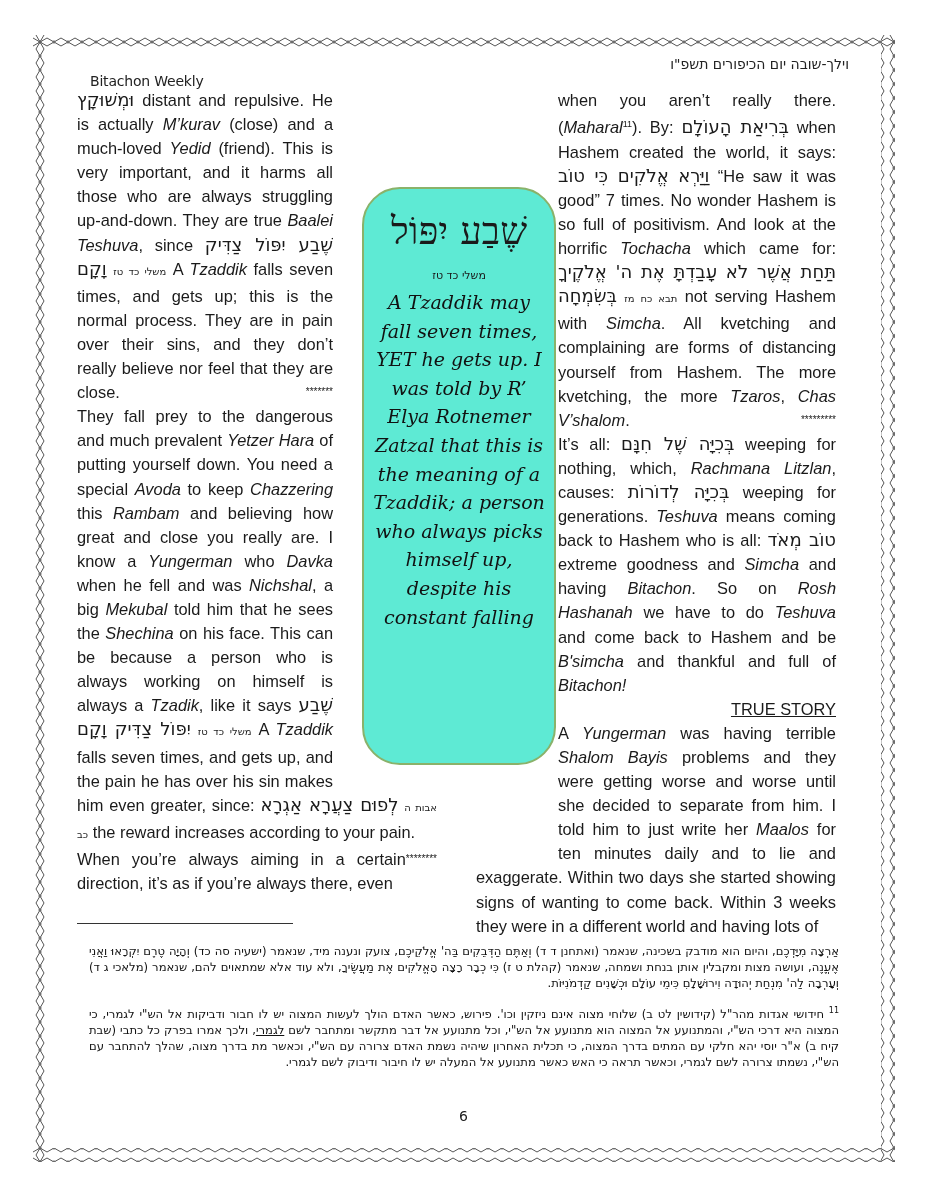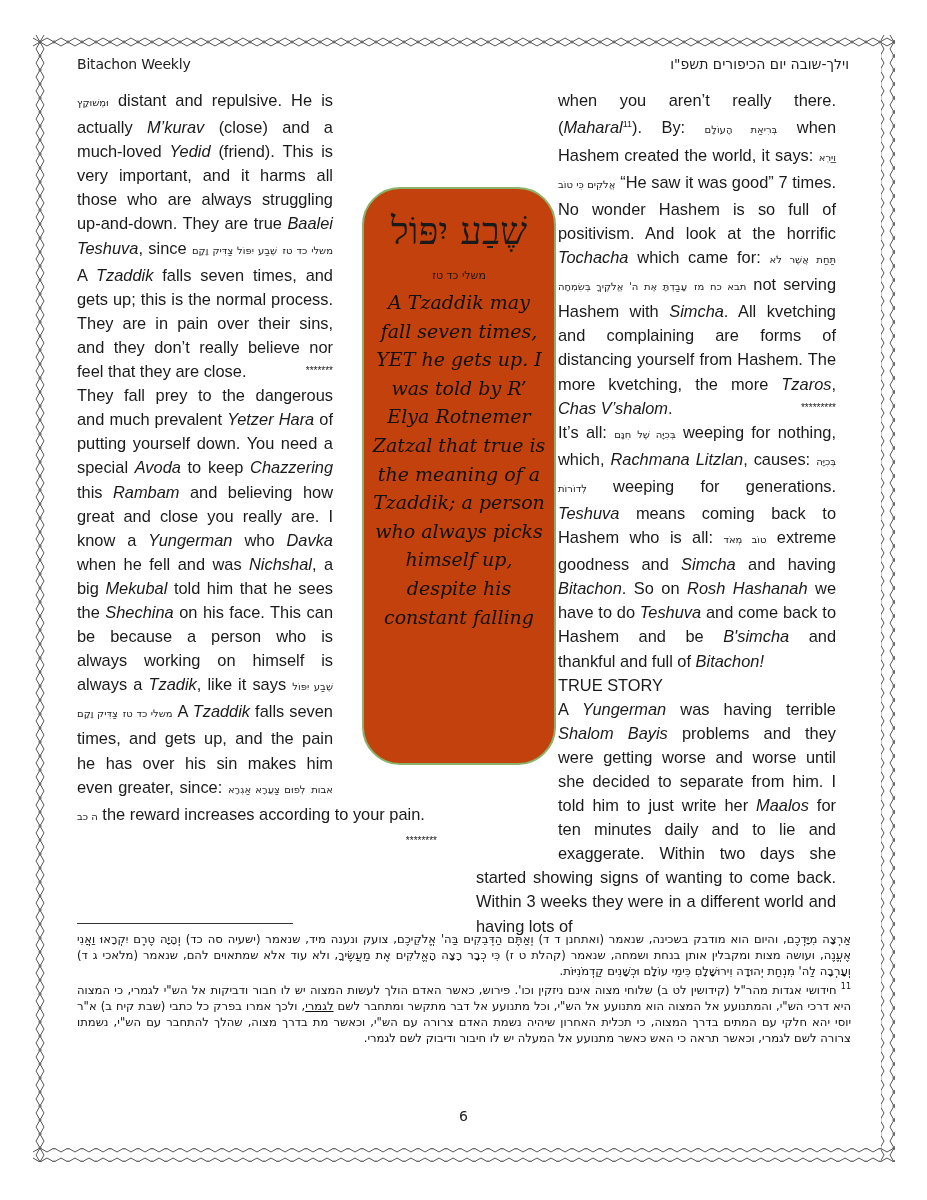--- a/index.html
+++ b/index.html
@@ -1,47 +1,47 @@
 <!DOCTYPE html>
 <html><head>
 <meta charset="utf-8">
 <style>
   html, body { margin: 0; padding: 0; background: #ffffff; }
   body { width: 927px; height: 1200px; position: relative; overflow: hidden;
          font-family: "Liberation Sans", sans-serif; color: #1a1a1a; }
   .border-frame { position: absolute; left: 33px; top: 35px; width: 862px; height: 1127px; }
   .border-frame svg { position: absolute; left: 0; top: 0; }
   .hdr { position: absolute; top: 56px; font-size: 14px; font-family: "DejaVu Sans", sans-serif; color: #222; }
-  .hdr-left { left: 77px; letter-spacing: -0.2px; }
+  .hdr-left { left: 90px; letter-spacing: -0.2px; margin-top: 17px; }
   .hdr-right { right: 78px; direction: rtl; }
   .col { position: absolute; font-size: 16.4px; line-height: 24.1px; text-align: justify; }
   .col p { margin: 0; }
   .col-left { left: 77px; top: 88px; width: 360px; }
   .col-right { left: 476px; top: 88px; width: 360px; }
-  .heb { font-family: "DejaVu Sans", sans-serif; font-size: 10px; }
+  .heb { font-family: "DejaVu Sans", sans-serif; font-size: 18px; }
   .heb-sm { font-family: "DejaVu Sans", sans-serif; font-size: 10px; }
   .stars { float: right; font-size: 10px; letter-spacing: 0px; }
   .float-gap-left { float: right; width: 104px; height: 600px; shape-outside: inset(0); }
   .float-gap-right { float: left; width: 82px; height: 620px; }
   .callout { position: absolute; left: 362px; top: 187px; width: 194px; height: 578px;
-             border: 2px solid #8ab26a; border-radius: 38px; background: #c2410c; text-align: center;
+             border: 2px solid #8ab26a; border-radius: 38px; background: #5eead4; text-align: center;
              box-sizing: border-box; }
   .callout-heb { font-family: "DejaVu Serif", serif; font-size: 38px; line-height: 68px; margin-top: 8px; direction: rtl; }
   .callout-src { font-family: "DejaVu Sans", sans-serif; font-size: 11px; margin-top: 4px; direction: rtl; }
   .callout-en { font-family: "DejaVu Serif", serif; font-style: italic; font-size: 19px; line-height: 28.6px;
                 margin-top: 6px; padding: 0 6px; color: #111; }
   .footnote-rule { position: absolute; left: 77px; top: 923px; width: 216px; height: 1px; background: #333; }
   .footnotes { position: absolute; left: 77px; top: 932px; width: 774px; direction: rtl; text-align: justify;
                font-family: "DejaVu Sans", sans-serif; font-size: 11.6px; line-height: 15.8px; color: #111; }
-  .footnotes p { margin: 0; }
+  .footnotes p { margin: 12px; }
   .fn-num { font-size: 8px; vertical-align: super; }
   .page-num { position: absolute; left: 0; width: 927px; top: 1108px; text-align: center; font-size: 14px;
               font-family: "DejaVu Sans", sans-serif; }
   b { font-weight: normal; }
-  .story-title { text-align: left; }
+  .story-title { text-align: right; text-decoration: underline; }
 </style>
 </head>
 <body>
 
 <div class="border-frame">
   <svg width="862" height="1127">
     <defs>
       <pattern id="latH" width="14" height="14" patternUnits="userSpaceOnUse">
         <path d="M0 3 L14 11 M0 11 L14 3" stroke="#555" stroke-width="1" fill="none"></path>
         <circle cx="7" cy="7" r="1.2" fill="none" stroke="#666" stroke-width="0.8"></circle>
@@ -64,26 +64,29 @@
 <div class="col col-left">
   <div class="float-gap-left" style="margin-top:96px;height:600px;"></div>
   <p>
     <span class="heb">וּמְשׁוּקָץ</span><span> distant and repulsive. He is actually </span><i>M’kurav</i><span> (close) and a much-loved </span><i>Yedid</i><span> (friend). This is very important, and it harms all those who are always struggling up-and-down. They are true </span><i>Baalei Teshuva</i><span>, since </span><span class="heb" dir="rtl">שֶׁבַע יִפּוֹל צַדִּיק וָקָם</span> <span class="heb-sm" dir="rtl">משלי כד טז</span><span> A </span><i>Tzaddik</i><span> falls seven times, and gets up; this is the normal process. They are in pain over their sins, and they don’t really believe nor feel that they are close.</span>
     <span class="stars">*******</span>
   </p>
   <p style="clear:none;">
     <b>They fall prey to the dangerous and much prevalent </b><b><i>Yetzer Hara</i></b><b> of putting yourself down. You need a special </b><b><i>Avoda</i></b><b> to keep </b><b><i>Chazzering</i></b><b> this </b><b><i>Rambam</i></b><b> and believing how great and close you really are.</b><span> I know a </span><i>Yungerman</i><span> who </span><i>Davka</i><span> when he fell and was </span><i>Nichshal</i><span>, a big </span><i>Mekubal</i><span> told him that he sees the </span><i>Shechina</i><span> on his face. This can be because a person who is always working on himself is </span><b>always</b><span> a </span><i>Tzadik</i><span>, like it says </span><span class="heb" dir="rtl">שֶׁבַע יִפּוֹל צַדִּיק וָקָם</span> <span class="heb-sm" dir="rtl">משלי כד טז</span><span> A </span><i>Tzaddik</i><span> falls seven times, and gets up, and </span><b>the pain he has over his sin makes him even greater, since: </b><b class="heb" dir="rtl">לְפוּם צַעֲרָא אַגְרָא</b> <span class="heb-sm" dir="rtl">אבות ה כב</span><b> the reward increases according to your pain.</b>
     <span class="stars">********</span>
   </p>
+  <p>
+    <span>When you’re always aiming in a certain direction, it’s as if you’re always there, even</span>
+  </p>
 </div>
 
 <div class="callout">
   <div class="callout-heb">שֶׁבַע יִפּוֹל</div>
   <div class="callout-src">משלי כד טז</div>
-  <div class="callout-en">A Tzaddik may fall seven times, YET he gets up. I was told by R’ Elya Rotnemer Zatzal that true is the meaning of a Tzaddik; a person who always picks himself up, despite his constant falling</div>
+  <div class="callout-en">A Tzaddik may fall seven times, YET he gets up. I was told by R’ Elya Rotnemer Zatzal that this is the meaning of a Tzaddik; a person who always picks himself up, despite his constant falling</div>
 </div>
 
 <div class="col col-right">
   <div class="float-gap-right" style="margin-top:96px;height:672px;"></div>
   <p>
     <span>when you aren’t really there. (</span><i>Maharal</i><sup style="font-size:9px">11</sup><span>). By: </span><span class="heb" dir="rtl">בְּרִיאַת הָעוֹלָם</span><span> when Hashem created the world, it says: </span><span class="heb" dir="rtl">וַיַּרְא אֱלֹקִים כִּי טוֹב</span><span> “He saw it was good” 7 times. No wonder Hashem is so full of positivism. And look at the horrific </span><i>Tochacha</i><span> which came for: </span><span class="heb" dir="rtl">תַּחַת אֲשֶׁר לֹא עָבַדְתָּ אֶת ה' אֱלֹקֶיךָ בְּשִׂמְחָה</span> <span class="heb-sm" dir="rtl">תבא כח מז</span><span> not serving Hashem with </span><i>Simcha</i><span>. All kvetching and complaining are forms of distancing yourself from Hashem. The more kvetching, the more </span><i>Tzaros</i><span>, </span><i>Chas V’shalom</i><span>.</span>
     <span class="stars">*********</span>
   </p>
   <p>
     <span>It’s all: </span><span class="heb" dir="rtl">בְּכִיָּה שֶׁל חִנָּם</span><span> weeping for nothing, which, </span><i>Rachmana Litzlan</i><span>, causes: </span><span class="heb" dir="rtl">בְּכִיָּה לְדוֹרוֹת</span><span> weeping for generations. </span><i>Teshuva</i><span> means coming back to Hashem who is all: </span><span class="heb" dir="rtl">טוֹב מְאֹד</span><span> extreme goodness and </span><i>Simcha</i><span> and having </span><i>Bitachon</i><span>. So on </span><i>Rosh Hashanah</i><span> we have to do </span><i>Teshuva</i><span> and come back to Hashem and be </span><i>B'simcha</i><span> and thankful and full of </span><i>Bitachon!</i>

